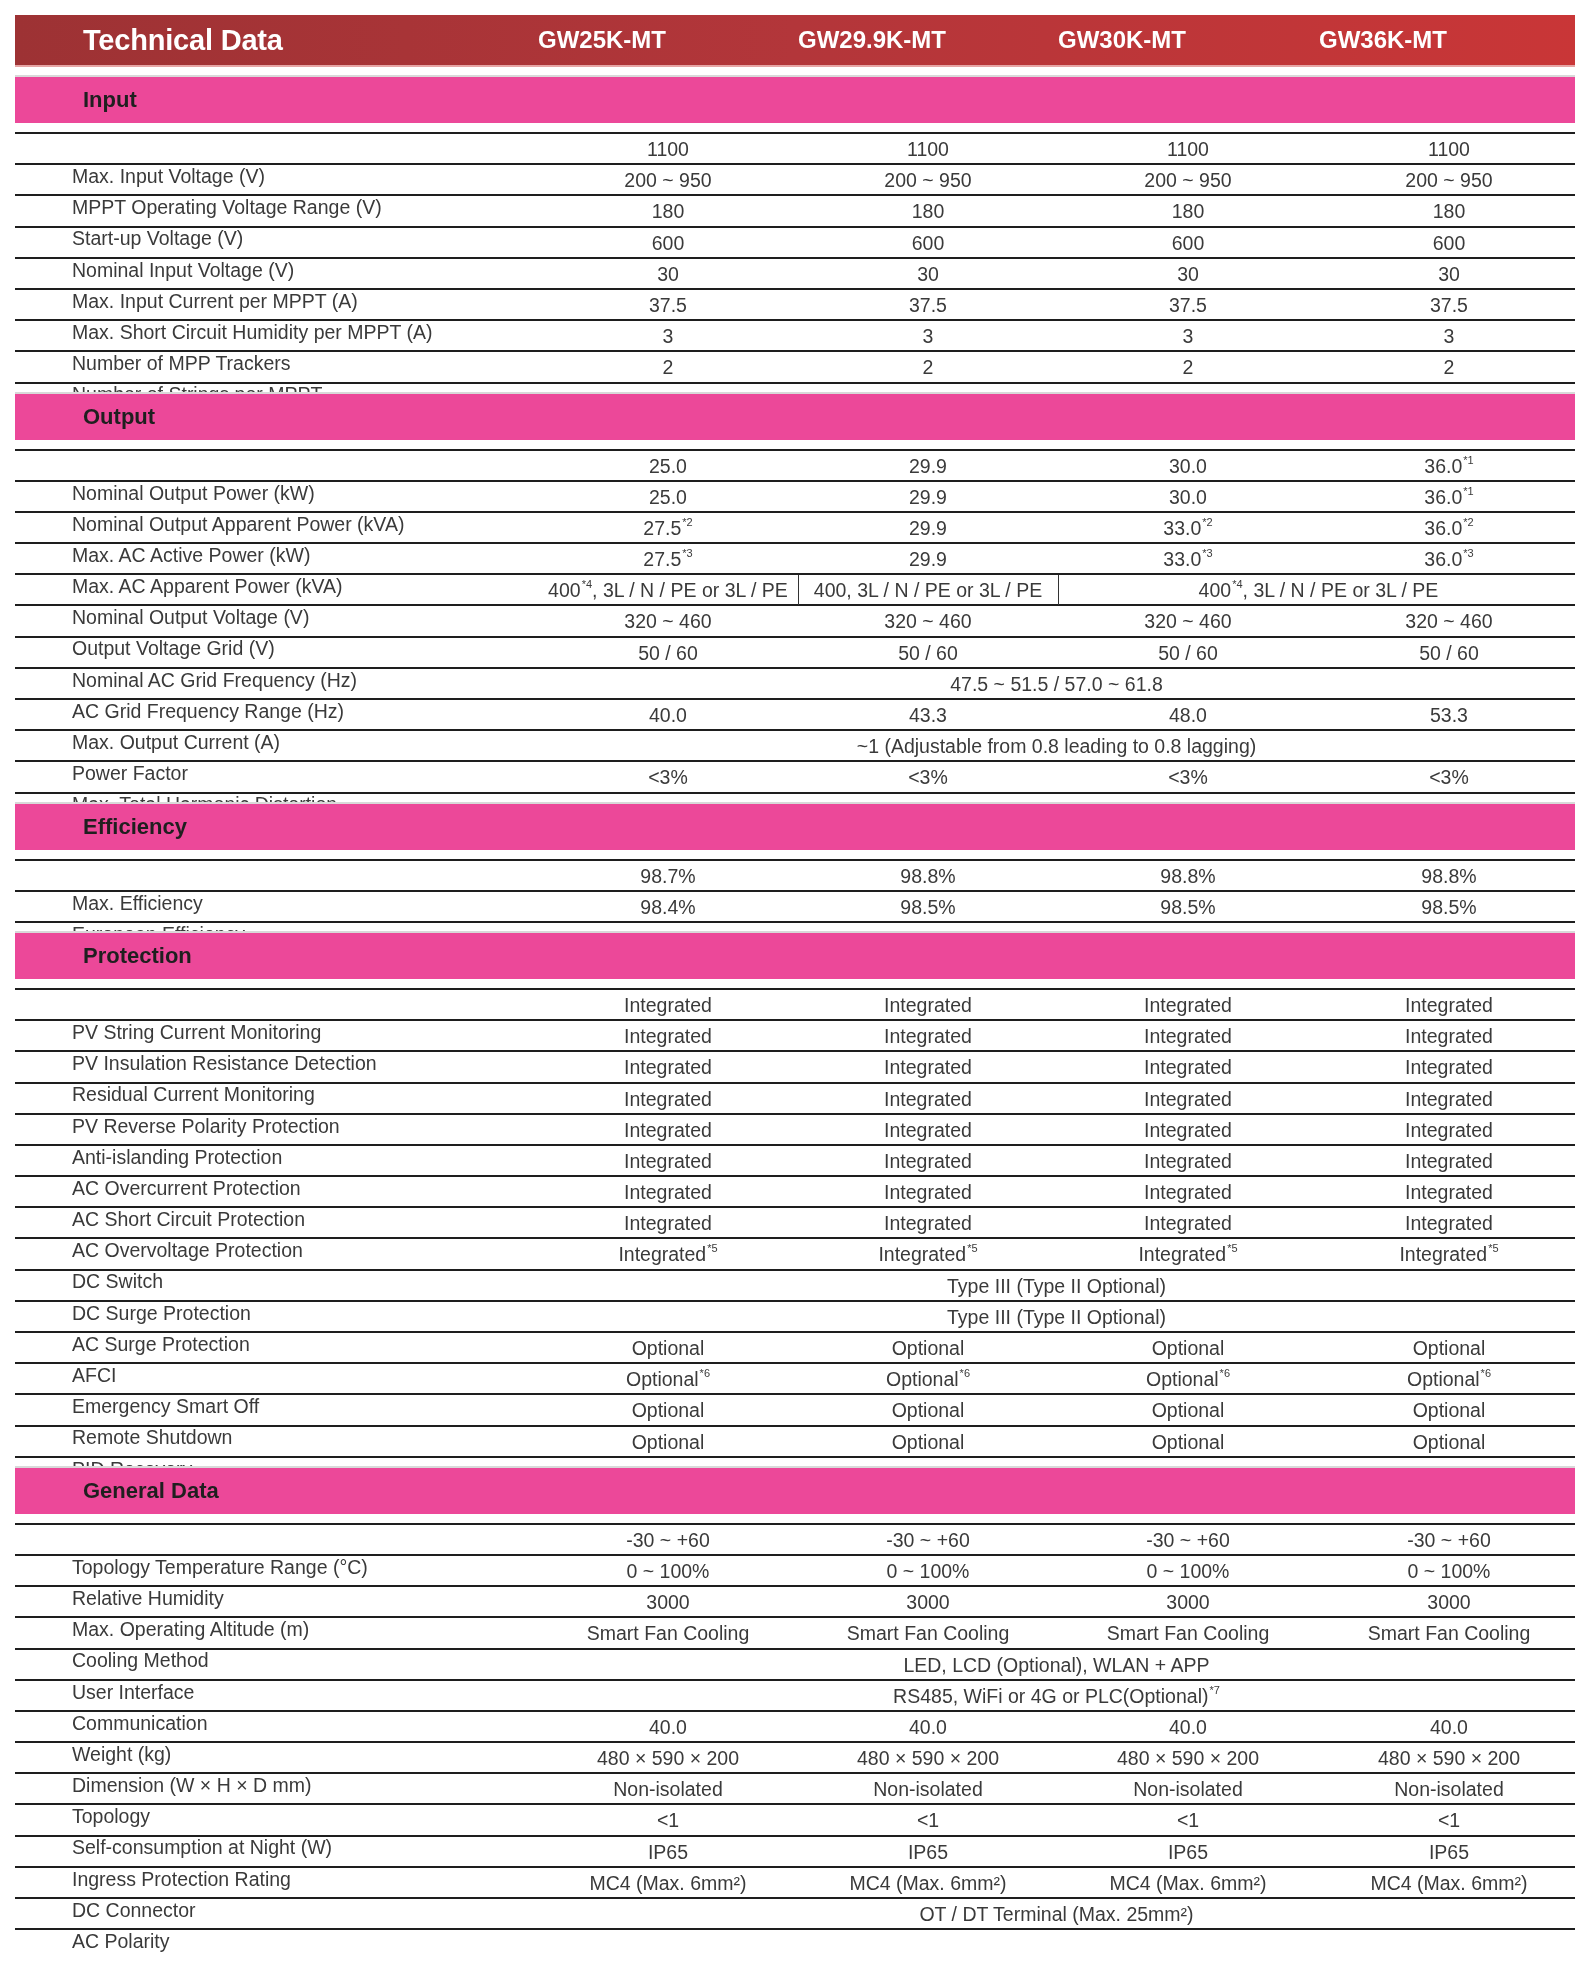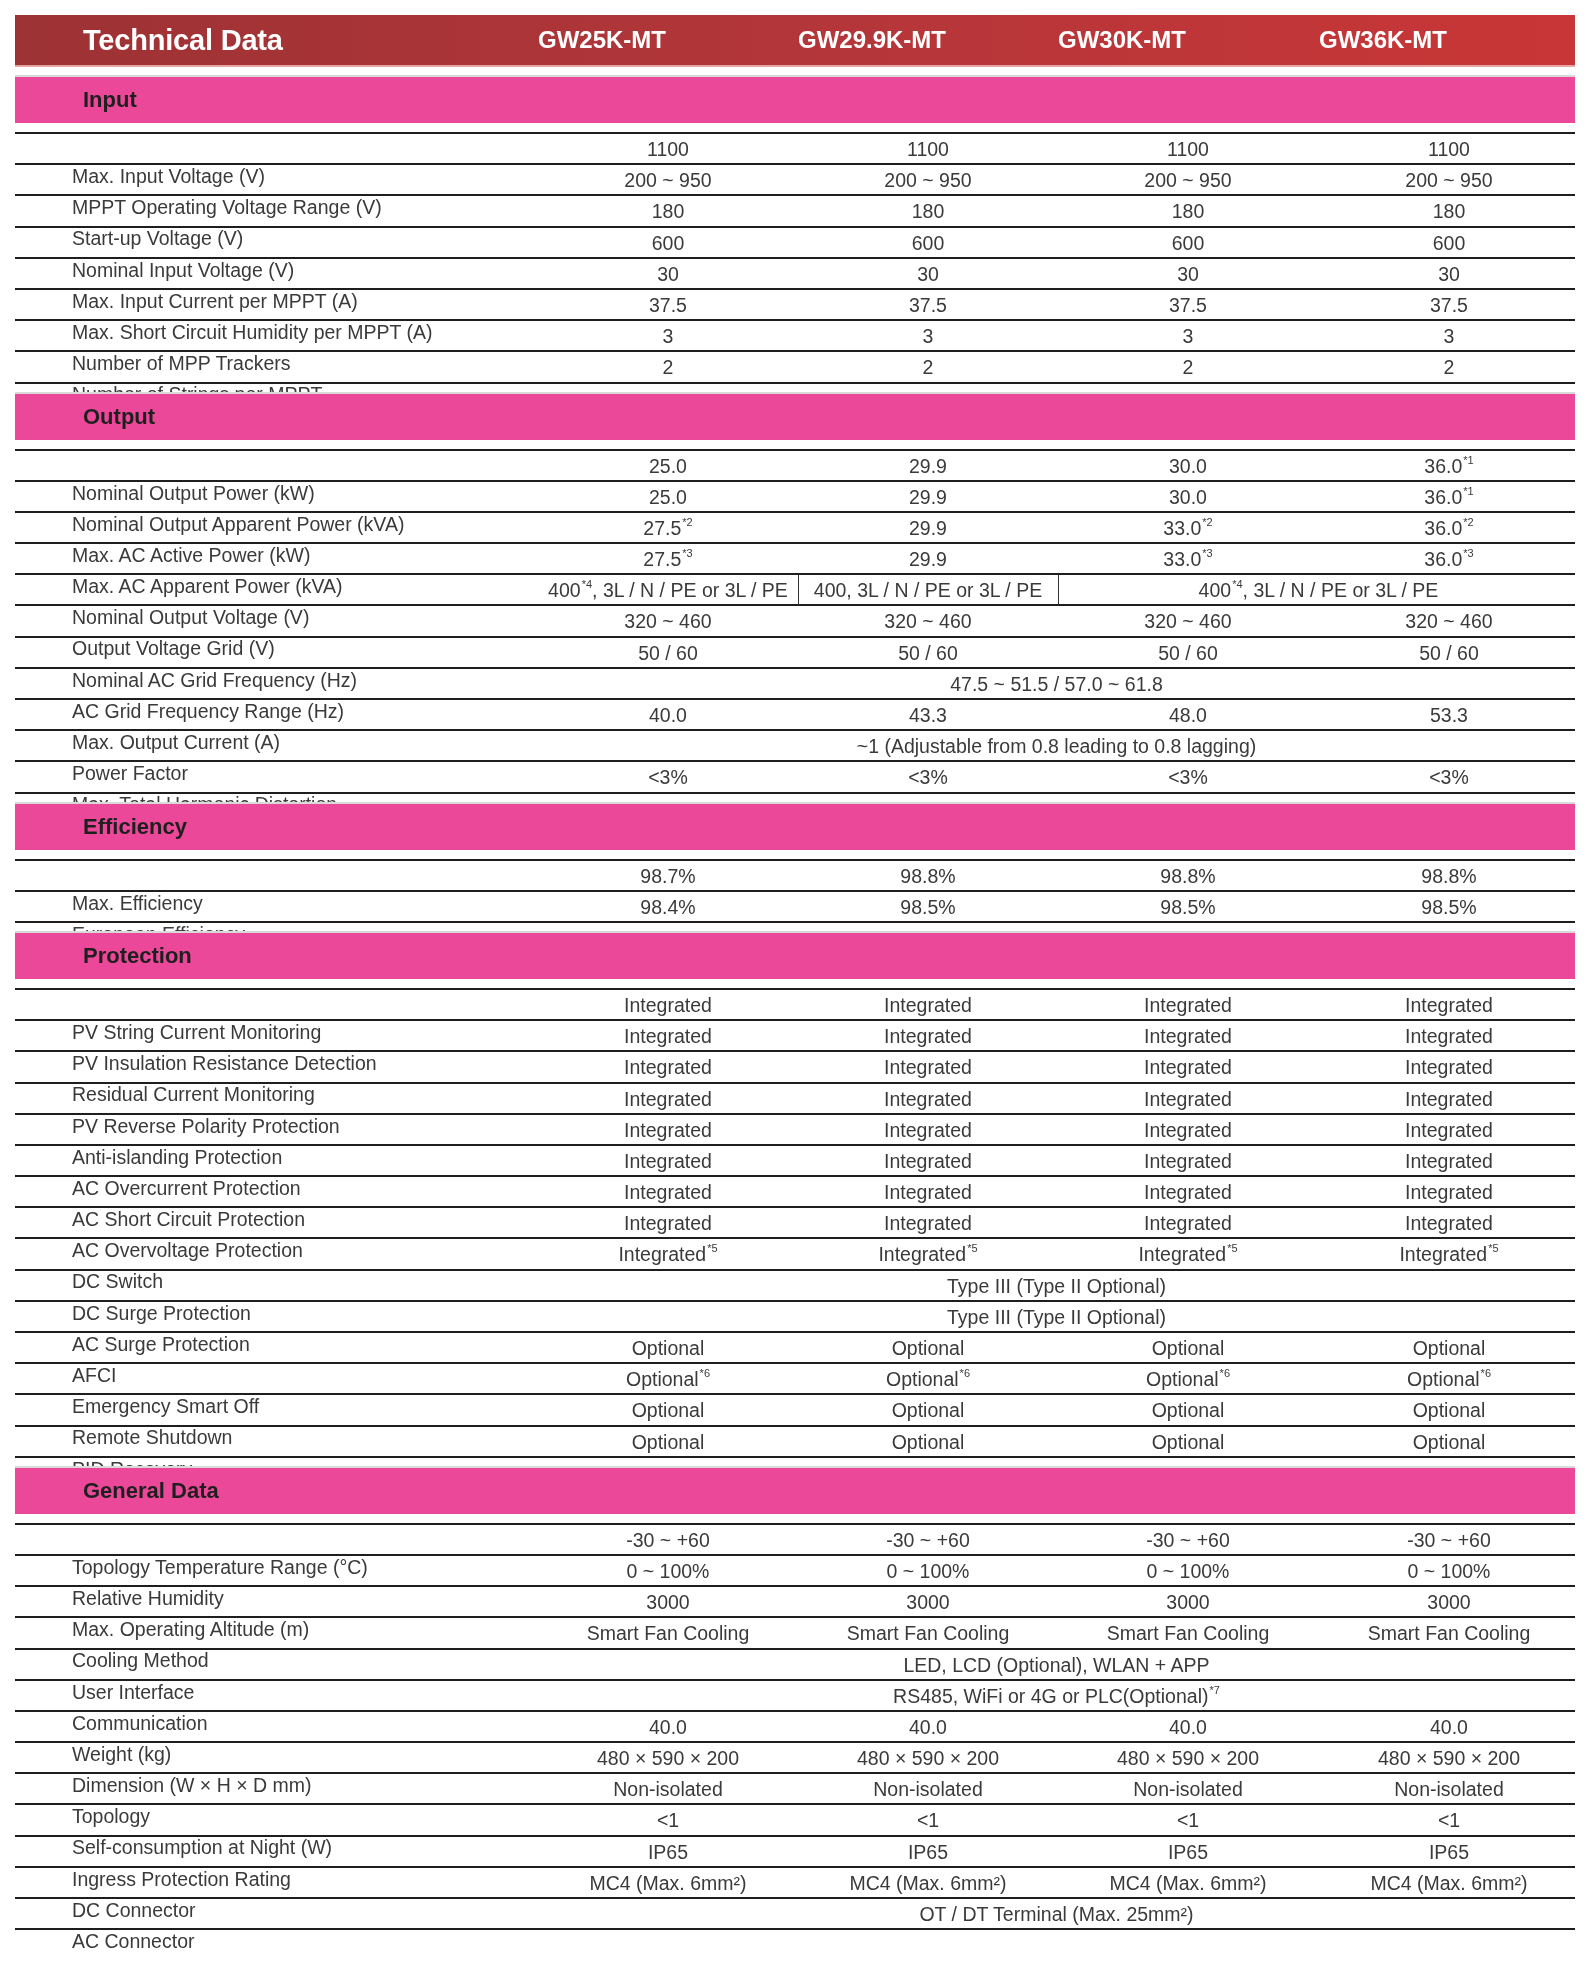--- a/index.html
+++ b/index.html
@@ -369,18 +369,18 @@
           <span class="cell c4"><span>IP65</span></span>
         </div>
         <div class="row">
           <span class="label">DC Connector</span>
           <span class="cell c1"><span>MC4 (Max. 6mm²)</span></span>
           <span class="cell c2"><span>MC4 (Max. 6mm²)</span></span>
           <span class="cell c3"><span>MC4 (Max. 6mm²)</span></span>
           <span class="cell c4"><span>MC4 (Max. 6mm²)</span></span>
         </div>
         <div class="row">
-          <span class="label">AC Connector</span>
+          <span class="label">AC Polarity</span>
           <span class="cell c1 span4"><span>OT / DT Terminal (Max. 25mm²)</span></span>
         </div>
       </div>
     </div>
 </div>
 
 </body></html>

